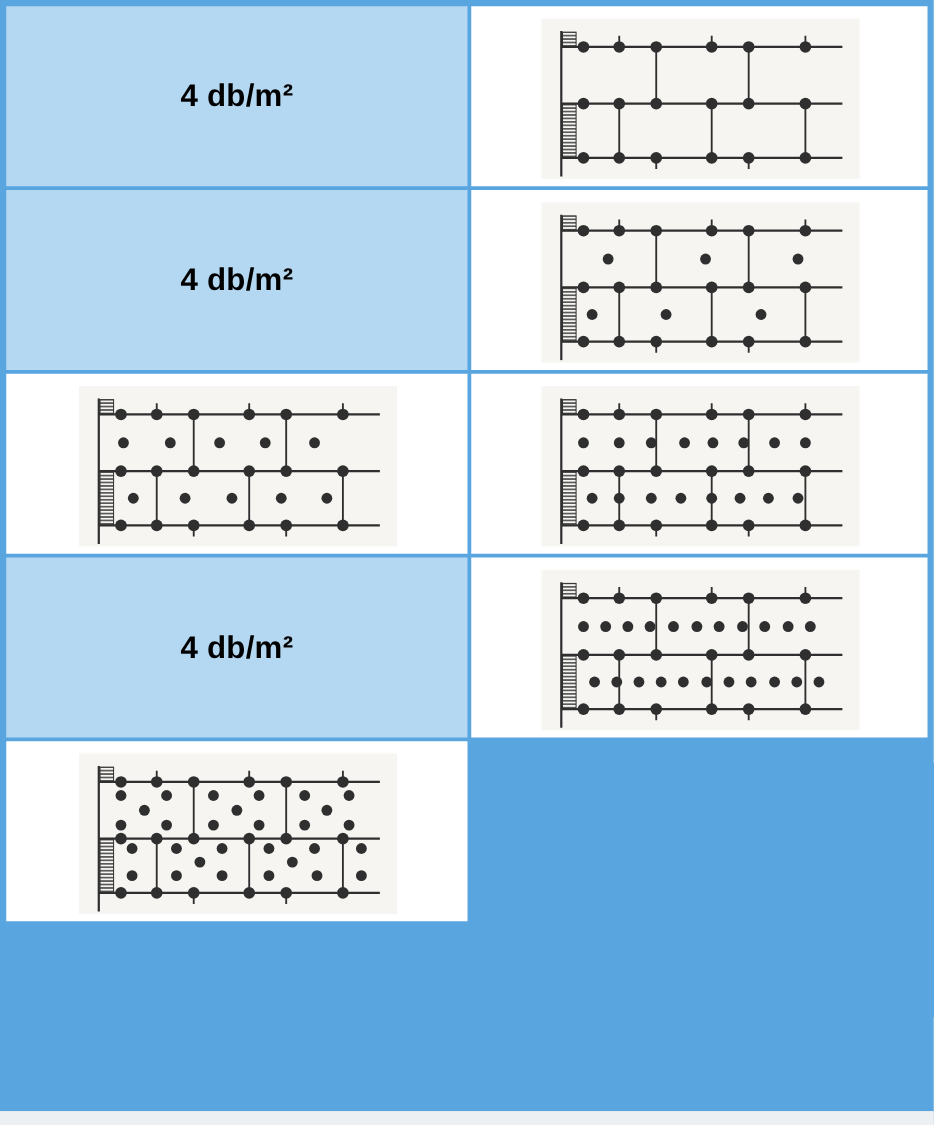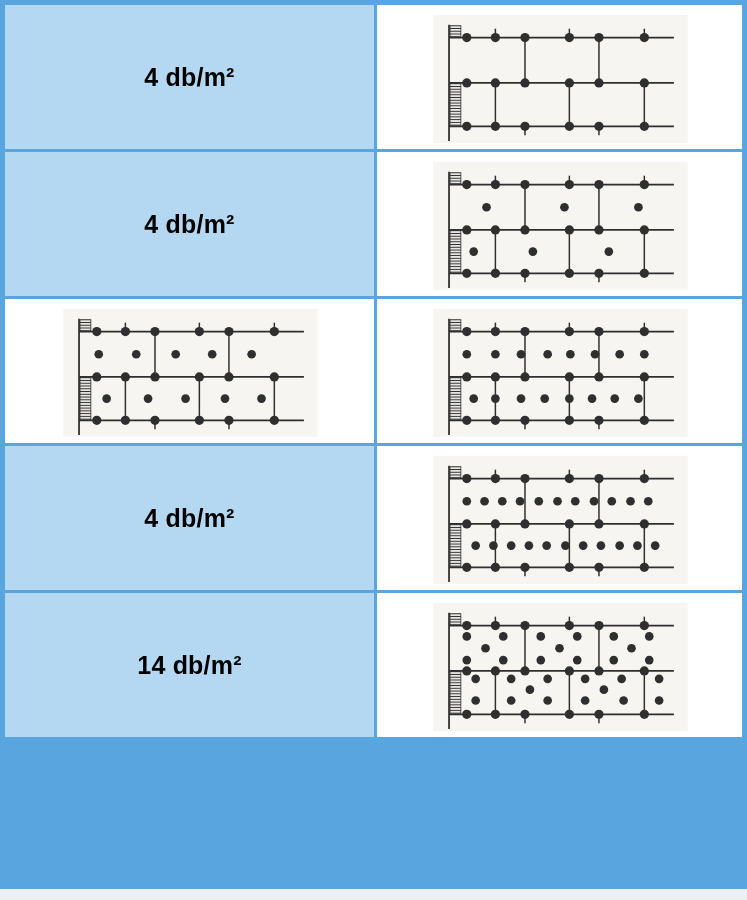--- a/index.html
+++ b/index.html
@@ -325,23 +325,20 @@
           <circle cx="169" cy="101" r="4.4" fill="#2f2f2f"></circle>
           <circle cx="188" cy="101" r="4.4" fill="#2f2f2f"></circle>
           <circle cx="206" cy="101" r="4.4" fill="#2f2f2f"></circle>
           <circle cx="224" cy="101" r="4.4" fill="#2f2f2f"></circle>
           <circle cx="243" cy="101" r="4.4" fill="#2f2f2f"></circle>
           <circle cx="261" cy="101" r="4.4" fill="#2f2f2f"></circle>
           <circle cx="279" cy="101" r="4.4" fill="#2f2f2f"></circle>
         </svg>
     </div>
 
-    <div class="label-cell">
-      <span class="label">14 db/m²</span>
-    </div>
     <div class="diagram-cell">
       <svg preserveAspectRatio="xMidYMid meet" viewBox="0 0 364 146">
           <rect x="54" y="10" width="258" height="130" fill="#f6f5f2"></rect>
           <defs>
             <pattern id="hatch5" width="5" height="2.8" patternUnits="userSpaceOnUse">
               <line x1="0" y1="1.4" x2="5" y2="1.4" stroke="#2f2f2f" stroke-width="1.1"></line>
             </pattern>
           </defs>
           <rect x="71" y="21" width="11" height="12" fill="url(#hatch5)" stroke="#2f2f2f" stroke-width="0.8"></rect>
           <rect x="71" y="79" width="11" height="44" fill="url(#hatch5)" stroke="#2f2f2f" stroke-width="0.8"></rect>

